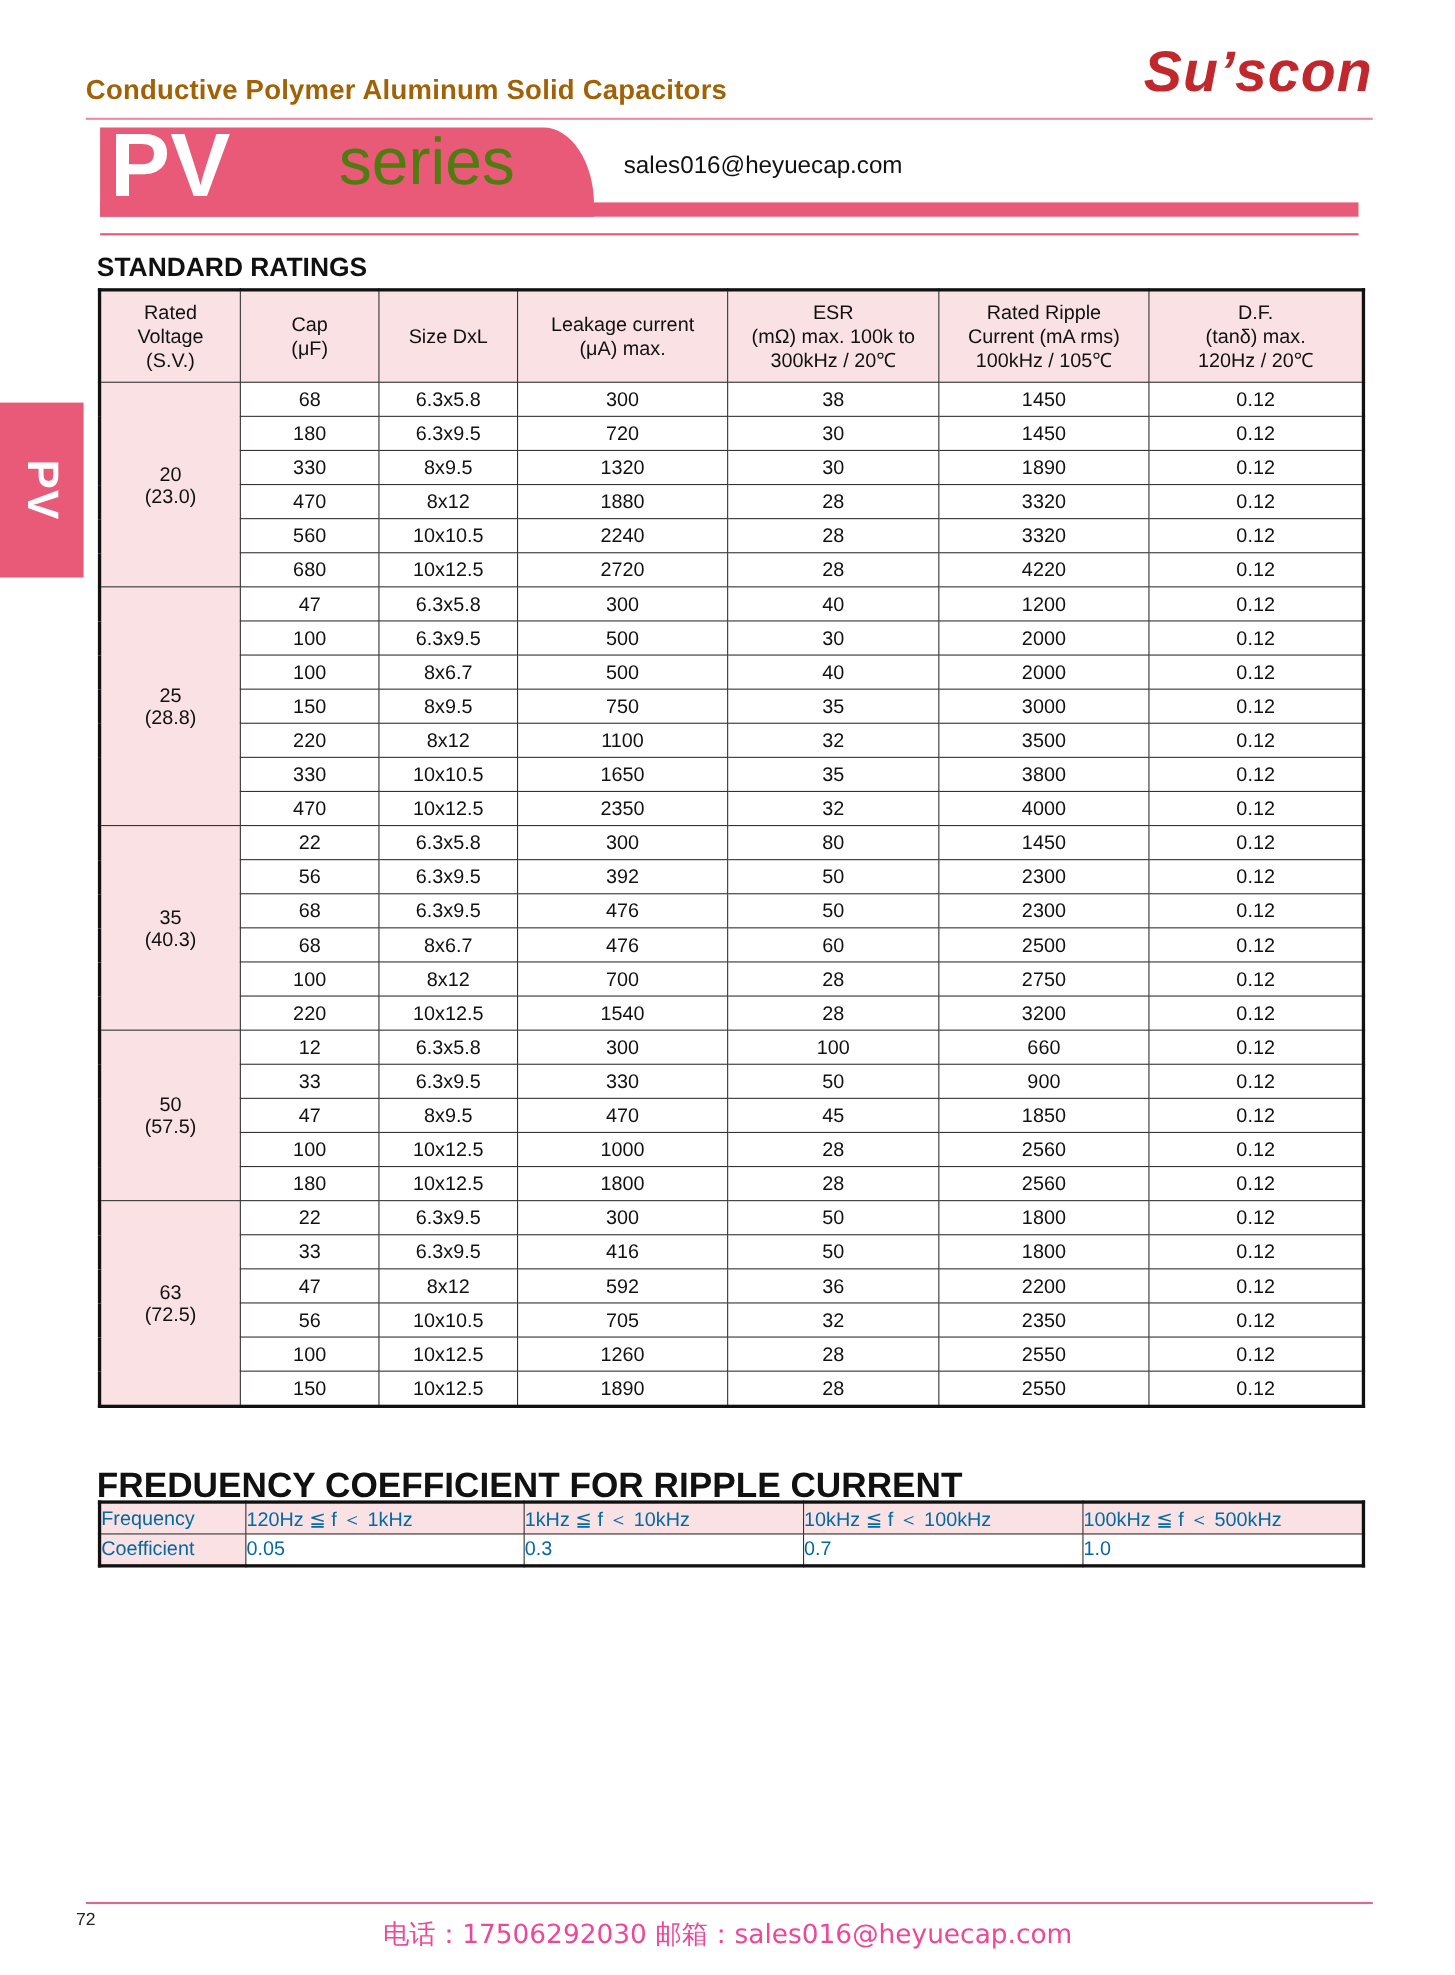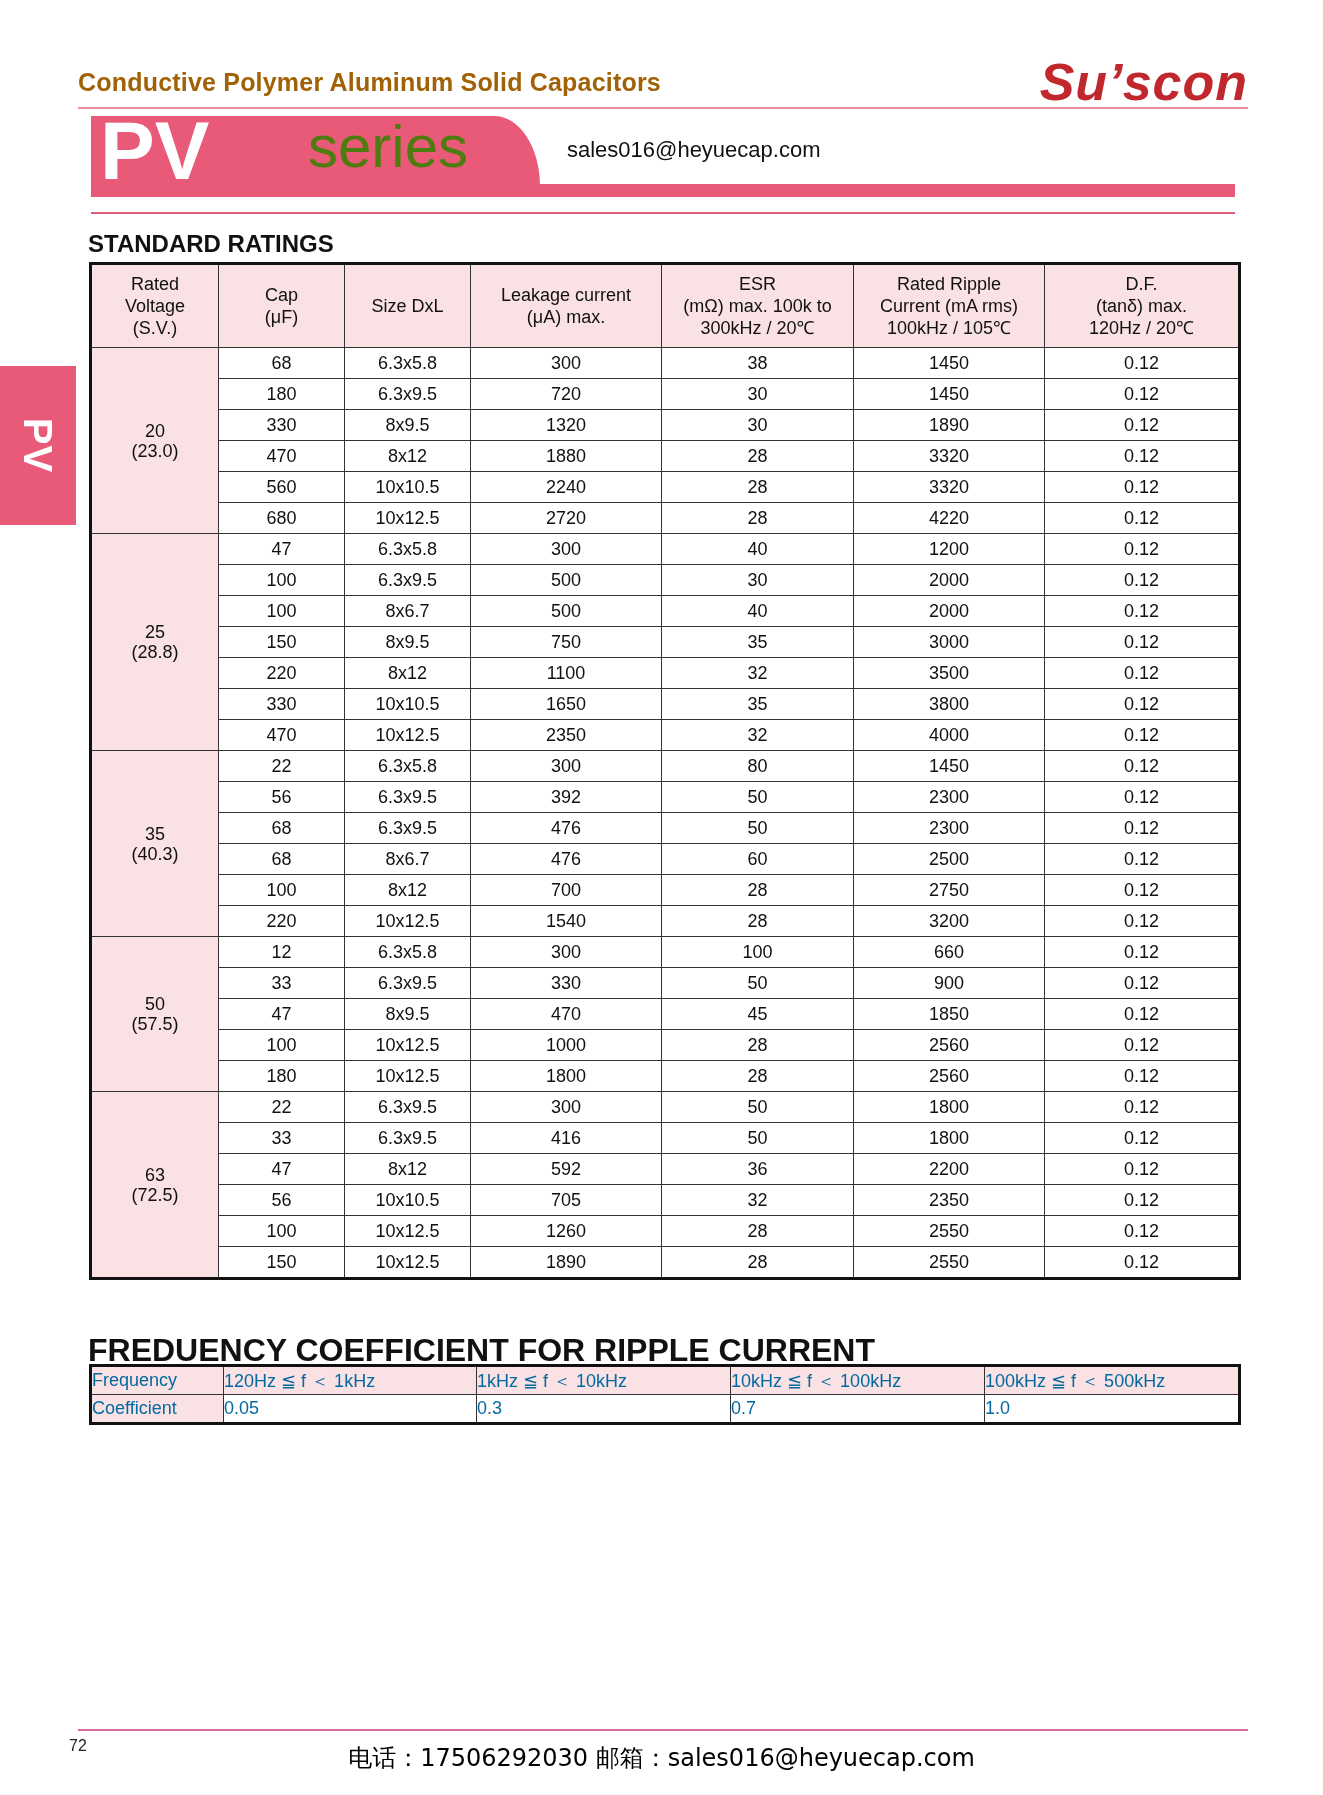--- a/index.html
+++ b/index.html
@@ -2,21 +2,21 @@
 <html><head>
 <meta charset="utf-8">
 <style>
   html, body { margin: 0; padding: 0; background: #ffffff; }
   body { width: 1323px; height: 1795px; position: relative; overflow: hidden;
          font-family: "Liberation Sans", sans-serif; color: #111; }
   .abs { position: absolute; }
 
   
   .doc-title { left: 78px; top: 68px; font-size: 25px; font-weight: bold; letter-spacing: 0.2px; color: #a16207; }
-  .brand-logo { right: 75px; top: 52px; font-size: 52px; font-weight: bold; font-style: italic; color: #c1282e; letter-spacing: 1px; }
+  .brand-logo { right: 75px; top: 36px; font-size: 52px; font-weight: bold; font-style: italic; color: #c1282e; letter-spacing: 1px; }
   .rule-top { left: 78px; top: 107px; width: 1170px; height: 2px; background: #ec8ea0; }
 
   .banner-shape { left: 91px; top: 116px; width: 449px; height: 81px; background: #e85a77;
                   border-top-right-radius: 46px 70px; }
   .banner-bar { left: 91px; top: 184px; width: 1144px; height: 13px; background: #e85a77; }
   .banner-pv { left: 100px; top: 110px; font-size: 82px; font-weight: bold; color: #fff; line-height: 1; }
   .banner-series { left: 308px; top: 117px; font-size: 60px; color: #4d7c0f; line-height: 1; }
   .banner-email { left: 567px; top: 137px; font-size: 22px; color: #111; }
   .rule-thin { left: 91px; top: 212px; width: 1144px; height: 2px; background: #e05d7a; }
 
@@ -38,21 +38,21 @@
 
   
   .freq { position: absolute; left: 89px; top: 1364px; width: 1149px; border: 3px solid #111; table-layout: fixed; }
   .freq td { border: 1.5px solid #333; text-align: left; font-size: 18px; height: 27px; padding: 0; color: #0369a1; }
   .freq tr.hdr td { background: #f9e1e4; }
   .freq td.rowlabel { background: #f9e1e4; }
 
   
   .rule-footer { left: 78px; top: 1729px; width: 1170px; height: 2px; background: #d46a98; }
   .page-num { left: 69px; top: 1737px; font-size: 16px; color: #222; }
-  .footer-contact { left: 0; width: 1323px; top: 1742px; text-align: center; font-size: 24px; color: #000000; font-family: "DejaVu Sans", sans-serif; }
+  .footer-contact { left: 0; width: 1323px; top: 1742px; text-align: center; font-size: 24px; color: #ec4899; font-family: "DejaVu Sans", sans-serif; }
 </style>
 </head>
 <body>
 
 <div class="abs doc-title">Conductive Polymer Aluminum Solid Capacitors</div>
 <div class="abs brand-logo">Su’scon</div>
 <div class="abs rule-top"></div>
 
 <div class="abs banner-shape"></div>
 <div class="abs banner-bar"></div>

